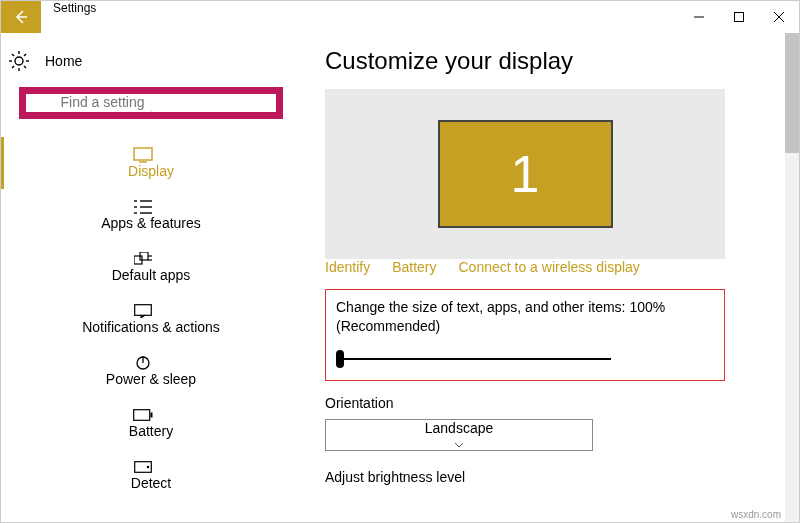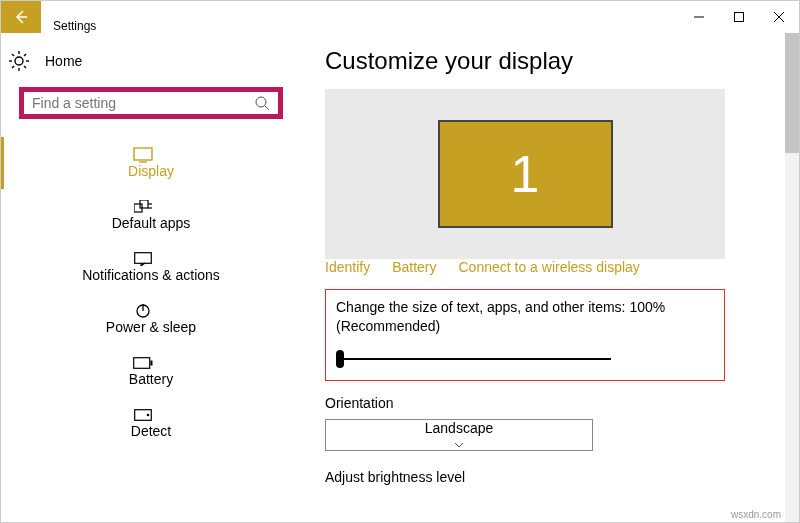--- a/index.html
+++ b/index.html
@@ -1,30 +1,30 @@
 <!DOCTYPE html>
 <html><head>
   <meta charset="utf-8">
   <style>
     * { margin: 0; padding: 0; box-sizing: border-box; font-family: 'Segoe UI', Tahoma, sans-serif; }
     body { width: 800px; height: 523px; background: #fff; border: 1px solid #ccc; overflow: hidden; position: relative; }
 
-    .titlebar { display: flex; align-items: flex-end; height: 32px; }
+    .titlebar { display: flex; align-items: flex-start; height: 32px; }
     .back-btn { width: 40px; height: 32px; background: #c6a022; display: flex; align-items: center; justify-content: center; color: #fff; }
     .title-txt { padding-left: 12px; font-size: 12px; color: #000; flex: 1; }
     .win-controls { display: flex; }
     .win-btn { width: 40px; height: 32px; display: flex; align-items: center; justify-content: center; font-size: 12px; font-family: 'Segoe MDL2 Assets', sans-serif; }
     .win-btn svg { width: 10px; height: 10px; }
 
     .body-wrap { display: flex; height: calc(100% - 32px); }
     .sidebar { width: 300px; padding: 12px 0 0 0; }
     .home-row { display: flex; align-items: center; padding: 6px 20px 16px 8px; cursor: default; }
     .home-row .icon { width: 20px; height: 20px; margin-right: 16px; }
     .home-row .label { font-size: 14px; }
-    .search-box { margin: 0 18px 18px 18px; border: 5px solid #be185d; height: 32px; display: flex; align-items: center; padding: 0 8px; }
+    .search-box { margin: 0 18px 18px 18px; border: 7px solid #be185d; height: 32px; display: flex; align-items: center; padding: 0 8px; flex-direction: column; }
     .search-box input { border: none; flex: 1; font-size: 14px; outline: none; background: transparent; }
     .search-box .si { width: 16px; height: 16px; }
     .group-label { color: #777; font-size: 13px; padding: 4px 20px 6px 20px; }
     .nav-item { display: flex; align-items: center; padding: 10px 20px; cursor: default; flex-direction: column; }
     .nav-item .icon { width: 20px; height: 16px; margin-right: 16px; display: flex; align-items: center; justify-content: center; }
     .nav-item .label { font-size: 14px; color: #000; }
     .nav-item.active { border-left: 3px solid #c6a022; padding-left: 17px; }
     .nav-item.active .label { color: #c6a022; }
     .nav-item.active .icon { color: #c6a022; }
 
@@ -111,20 +111,35 @@
           <svg width="20" height="16" viewBox="0 0 20 16">
             <rect x="1" y="1" width="18" height="12" stroke="#c6a022" stroke-width="1.4" fill="none"></rect>
             <line x1="6" y1="15" x2="14" y2="15" stroke="#c6a022" stroke-width="1.4"></line>
           </svg>
         </span>
       <span class="label">Display</span>
     </div>
     <div class="nav-item">
       <span class="icon">
           <svg width="18" height="14" viewBox="0 0 18 14">
+            <g stroke="#000" stroke-width="1.4">
+              <line x1="0" y1="1" x2="3" y2="1"></line>
+              <line x1="6" y1="1" x2="18" y2="1"></line>
+              <line x1="0" y1="7" x2="3" y2="7"></line>
+              <line x1="6" y1="7" x2="18" y2="7"></line>
+              <line x1="0" y1="13" x2="3" y2="13"></line>
+              <line x1="6" y1="13" x2="18" y2="13"></line>
+            </g>
+          </svg>
+        </span>
+      <span class="label">Apps &amp; features</span>
+    </div>
+    <div class="nav-item">
+      <span class="icon">
+          <svg width="18" height="14" viewBox="0 0 18 14">
             <rect x="0" y="4" width="8" height="8" stroke="#000" stroke-width="1.2" fill="none"></rect>
             <rect x="6" y="0" width="8" height="8" stroke="#000" stroke-width="1.2" fill="none"></rect>
             <line x1="14" y1="4" x2="18" y2="4" stroke="#000" stroke-width="1.2"></line>
             <line x1="14" y1="8" x2="18" y2="8" stroke="#000" stroke-width="1.2"></line>
           </svg>
         </span>
       <span class="label">Default apps</span>
     </div>
     <div class="nav-item">
       <span class="icon">

